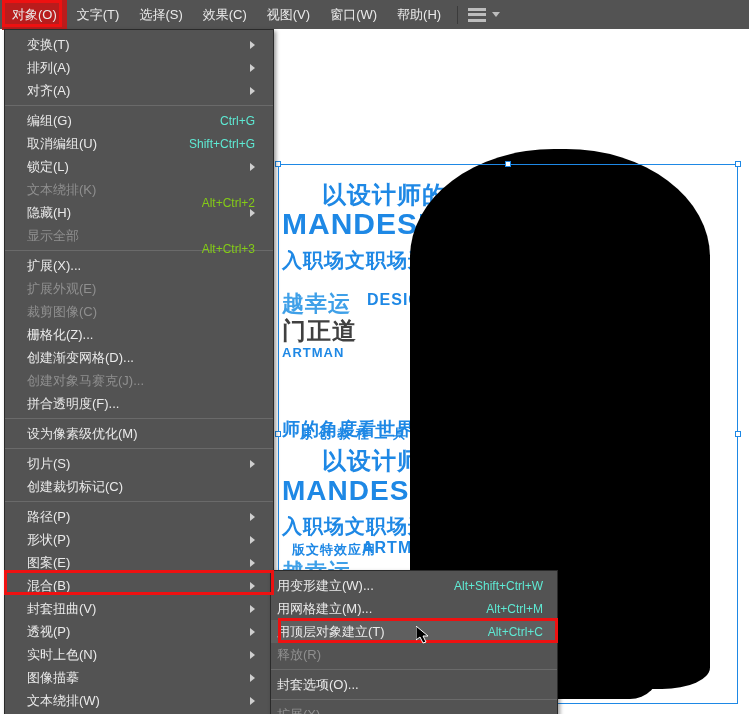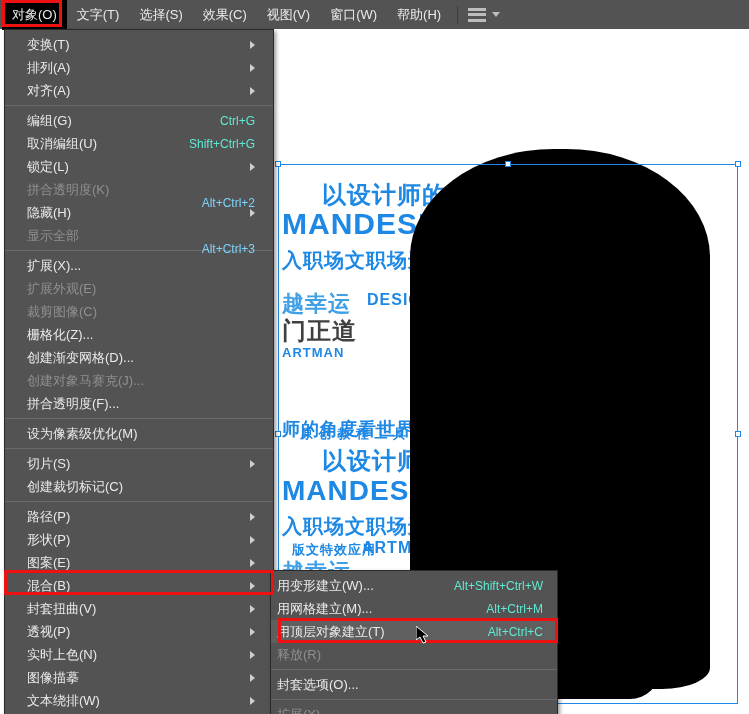--- a/index.html
+++ b/index.html
@@ -1,40 +1,40 @@
 <!DOCTYPE html>
 <html><head>
 <meta charset="utf-8">
 <style>
   * { box-sizing: border-box; margin: 0; padding: 0; font-family: "Microsoft YaHei", Arial, sans-serif; }
   body { width: 749px; height: 714px; background: #ffffff; overflow: hidden; position: relative; }
 
   .menubar { background: #535353; height: 29px; display: flex; align-items: center; padding: 0 2px; color: #eaeaea; font-size: 13px; position: relative; z-index: 10; }
   .menubar-item { padding: 6px 10px; cursor: default; }
-  .menubar-item.active { background: #000000; }
+  .menubar-item.active { background: #b91c1c; }
   .menubar-divider { width: 1px; height: 18px; background: #3b3b3b; margin: 0 6px; }
   .menubar-icon { width: 18px; height: 14px; display: inline-flex; flex-direction: column; justify-content: space-between; margin-left: 4px; }
   .menubar-icon span { height: 3px; background: #bdbdbd; }
   .menubar-arrow { width: 0; height: 0; border-left: 4px solid transparent; border-right: 4px solid transparent; border-top: 5px solid #bdbdbd; margin-left: 6px; }
 
   .canvas { position: absolute; top: 29px; left: 0; right: 0; bottom: 0; background: #fff; }
   .shape { position: absolute; top: 120px; left: 410px; width: 300px; height: 540px; background: #000; border-radius: 48% 48% 16% 16% / 20% 20% 4% 4%; }
   .shape::after { content: ""; position: absolute; bottom: -10px; left: 50px; right: 50px; height: 30px; background: #000; border-radius: 0 0 40px 40px; }
   .shape .neck { position: absolute; top: 300px; left: 80px; right: 80px; height: 240px; background: #000; border-radius: 30px 30px 50px 50px / 60px 60px 60px 60px; }
   .selbox { position: absolute; border: 1px solid #1e88e5; }
   .handle { position: absolute; width: 6px; height: 6px; background: #fff; border: 1px solid #1e88e5; }
   .bgtext { position: absolute; color: #1e88e5; font-weight: 700; letter-spacing: 1px; white-space: nowrap; }
 
   .dropdown { position: absolute; top: 29px; left: 4px; width: 270px; background: #535353; border: 1px solid #2a2a2a; box-shadow: 2px 2px 4px rgba(0,0,0,.4); color: #eaeaea; font-size: 13px; z-index: 20; padding: 3px 0; }
   .mi { display: flex; align-items: center; justify-content: space-between; height: 23px; padding: 0 18px 0 22px; cursor: default; }
   .mi.disabled { color: #8f8f8f; }
   .mi .arrow { width: 0; height: 0; border-top: 4px solid transparent; border-bottom: 4px solid transparent; border-left: 5px solid #cfcfcf; }
   .sep { height: 1px; background: #6a6a6a; margin: 3px 0; }
   .shortcut { color: #5eead4; font-size: 12px; }
-  .mi.disabled .shortcut { color: #7dd3fc; margin-top: 27px; }
+  .mi.disabled .shortcut { color: #84cc16; margin-top: 27px; }
 
   .submenu { position: absolute; top: 570px; left: 270px; width: 288px; background: #535353; border: 1px solid #2a2a2a; color: #eaeaea; font-size: 13px; z-index: 30; padding: 3px 0; box-shadow: 2px 2px 4px rgba(0,0,0,.4); }
   .submenu .mi { padding: 0 14px 0 6px; }
   .submenu .mi.hover { background: #5f5f5f; }
 
   .hl-red { position: absolute; border: 3px solid #e11; z-index: 50; pointer-events: none; }
   .cursor { position: absolute; z-index: 60; pointer-events: none; }
 </style>
 </head>
 <body>
@@ -107,21 +107,21 @@
     </div>
   <div class="mi">
       <span>取消编组(U)</span>
       <span class="shortcut">Shift+Ctrl+G</span>
     </div>
   <div class="mi">
       <span>锁定(L)</span>
       <span class="arrow"></span>
     </div>
   <div class="mi disabled">
-      <span>拼合透明度(K)</span>
+      <span>文本绕排(K)</span>
       <span class="shortcut">Alt+Ctrl+2</span>
     </div>
   <div class="mi">
       <span>隐藏(H)</span>
       <span class="arrow"></span>
     </div>
   <div class="mi disabled">
       <span>显示全部</span>
       <span class="shortcut">Alt+Ctrl+3</span>
     </div>

